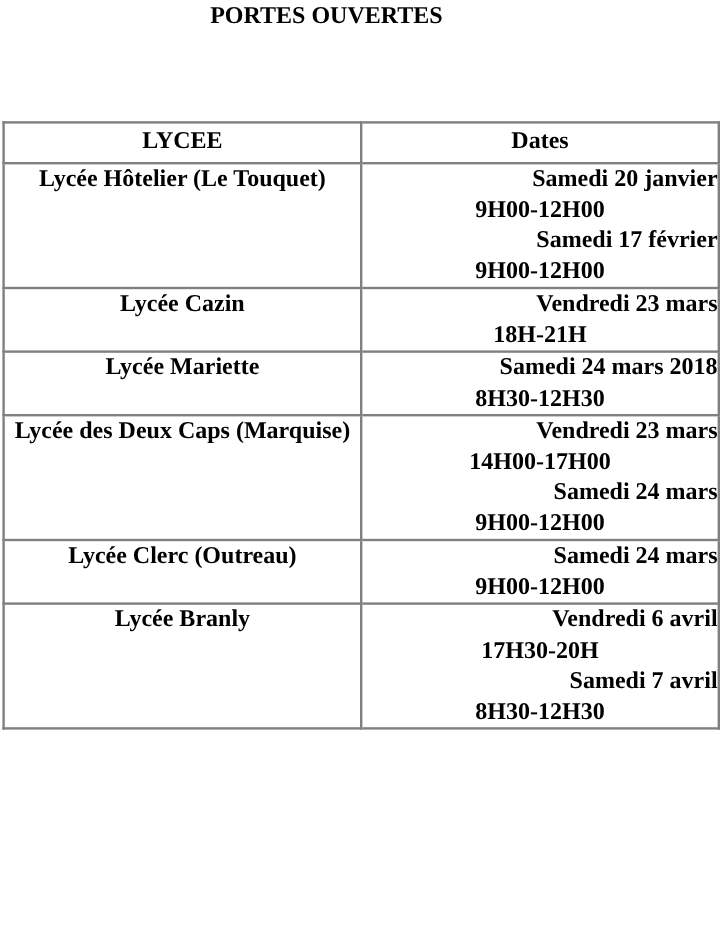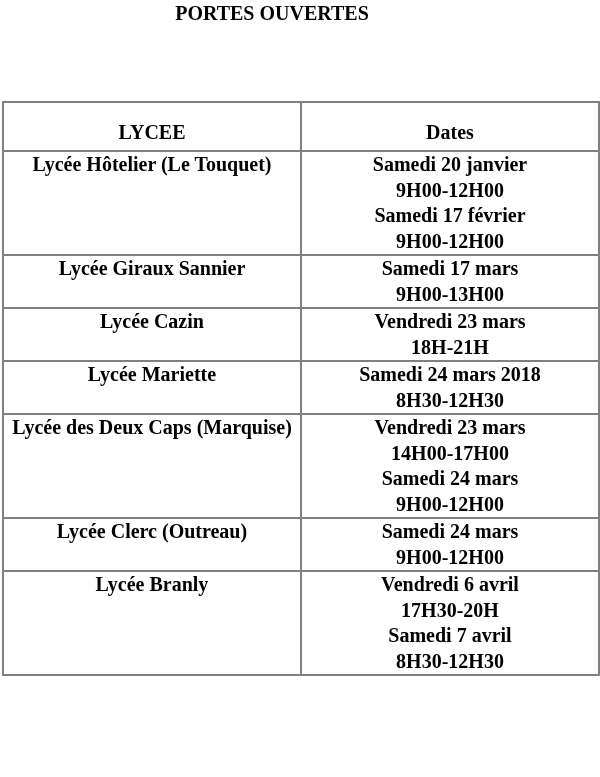--- a/index.html
+++ b/index.html
@@ -38,33 +38,33 @@
       border: 2px solid #808080;
       text-align: center;
       vertical-align: top;
       padding: 0;
       font-size: 20px;
       line-height: 25.5px;
     }
     table.schedule th {
       font-weight: bold;
       height: 30px;
-      padding-top: 17px;
+      padding-top: 2px;
     }
     col.c1 { width: 298px; }
     col.c2 { width: 298px; }
     td.lycee {
       font-weight: bold;
       padding-top: 3px;
     }
     td.dates {
       padding-top: 3px;
       padding-bottom: 2px;
     }
-    .day { font-weight: bold; display: block; }
+    .day { font-weight: bold; display: block; text-align: right; }
     .hours { font-weight: bold; display: block; }
   </style>
 </head>
 <body>
 
 <div class="title-block">
   <div>PORTES OUVERTES</div>
 </div>
 
 <table class="schedule">
@@ -84,27 +84,20 @@
       <td class="lycee">Lycée Hôtelier (Le Touquet)</td>
       <td class="dates">
         <span class="day">Samedi 20 janvier</span>
         <span class="hours">9H00-12H00</span>
         <span class="day">Samedi 17 février</span>
         <span class="hours">9H00-12H00</span>
       </td>
     </tr>
 
 
-    <tr>
-      <td class="lycee">Lycée Giraux Sannier</td>
-      <td class="dates">
-        <span class="day">Samedi 17 mars</span>
-        <span class="hours">9H00-13H00</span>
-      </td>
-    </tr>
 
     <tr>
       <td class="lycee">Lycée Cazin</td>
       <td class="dates">
         <span class="day">Vendredi 23 mars</span>
         <span class="hours">18H-21H</span>
       </td>
     </tr>
 
     <tr>

